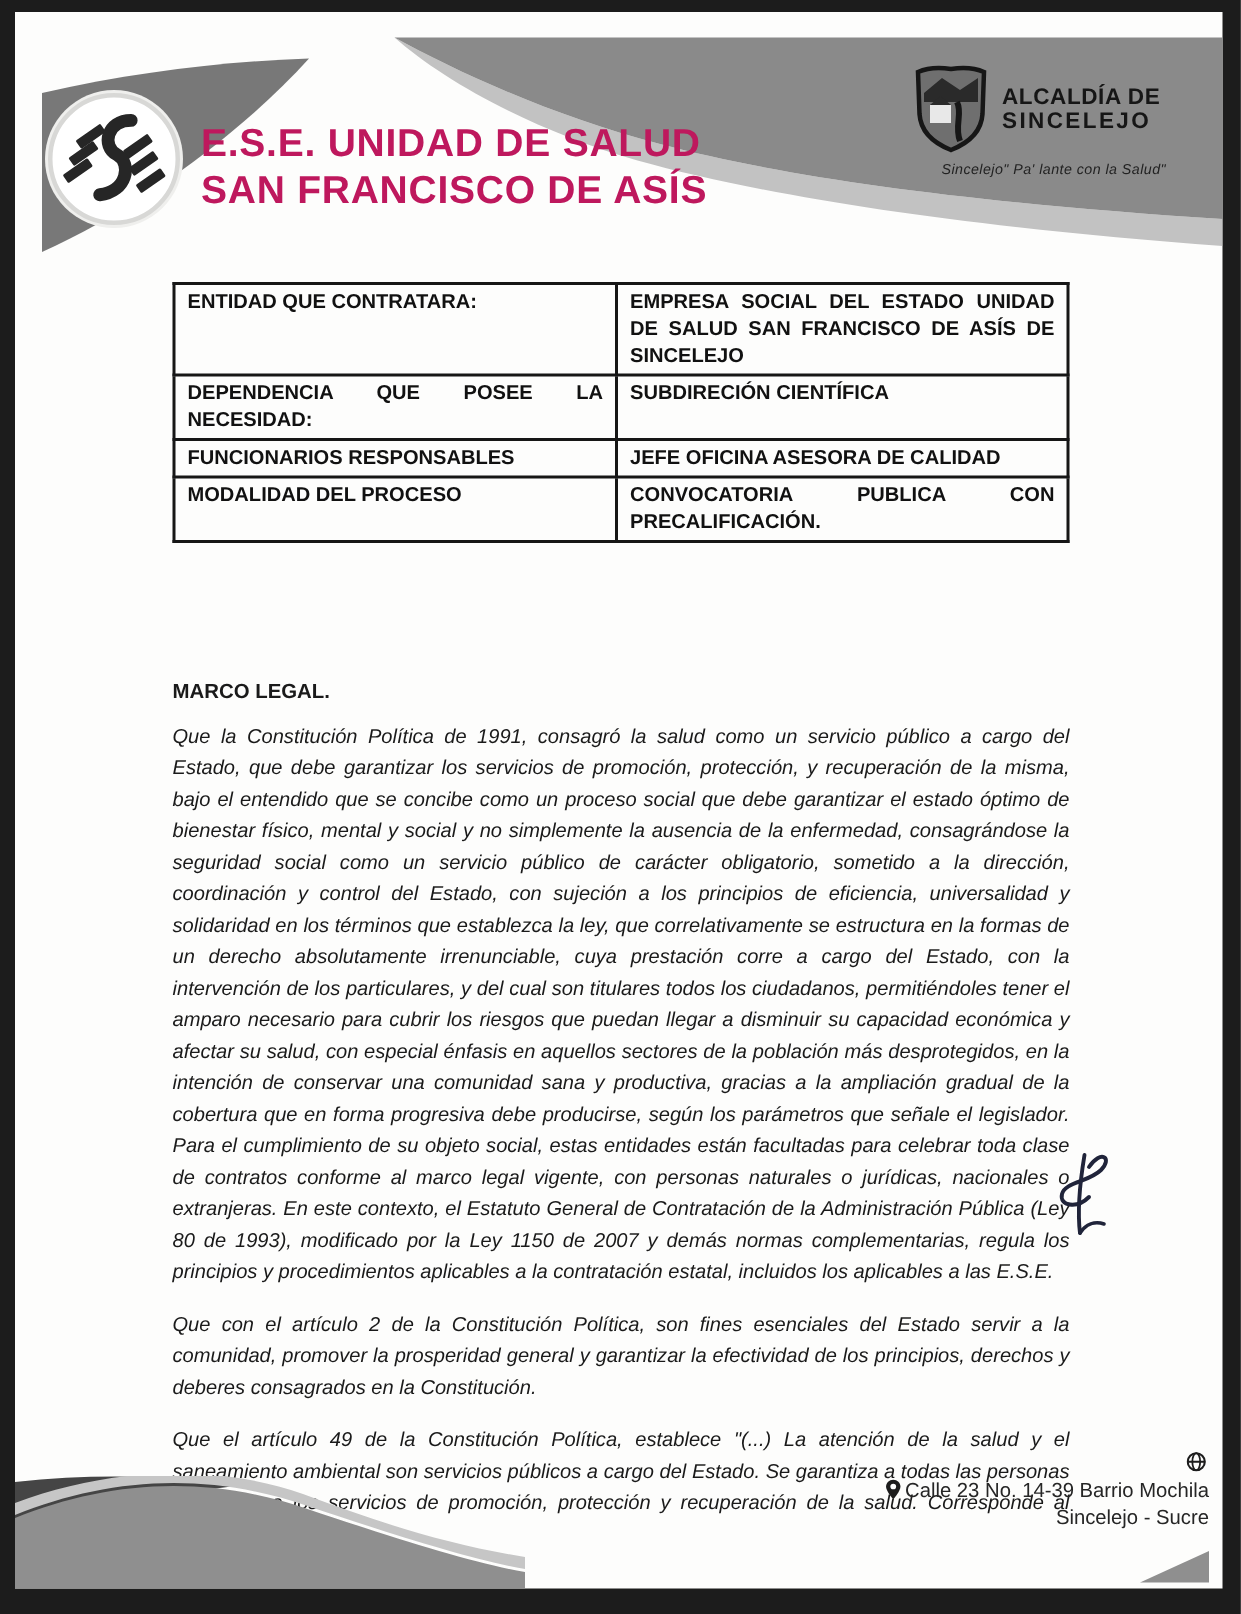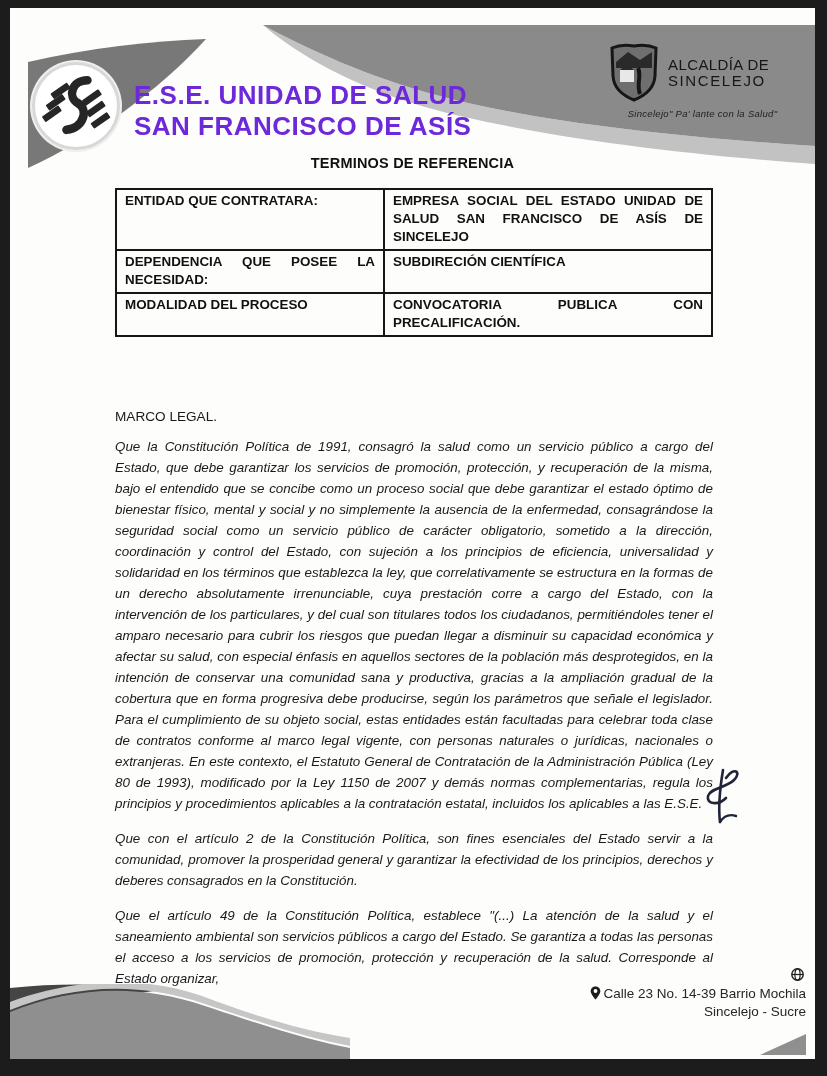--- a/index.html
+++ b/index.html
@@ -21,29 +21,29 @@
   .header-art { position: absolute; top: 0; left: 0; width: 805px; height: 170px; }
   .logo-circle {
     position: absolute; left: 22px; top: 54px;
     width: 88px; height: 88px; border-radius: 50%;
     background: #fff;
     border: 3px solid #d8d8d6;
     box-shadow: 0 0 0 2px #efefed;
   }
   .org-name {
     position: absolute; left: 124px; top: 72px;
-    color: #6d28d9; font-weight: bold;
+    color: #be185d; font-weight: bold;
     font-size: 26px; line-height: 31px; letter-spacing: 0.5px;
   }
   .alcaldia {
     position: absolute; left: 598px; top: 34px; width: 200px;
     color: #161616; text-align: left;
   }
   .alcaldia-row { display: flex; align-items: center; }
-  .alcaldia-text { font-weight: normal; font-size: 15px; line-height: 16px; letter-spacing: 0.4px; }
+  .alcaldia-text { font-weight: bold; font-size: 15px; line-height: 16px; letter-spacing: 0.4px; }
   .tagline {
     position: absolute; left: 585px; top: 100px; width: 215px;
     font-style: italic; font-size: 9.5px; color: #222; text-align: center;
     letter-spacing: 0.3px;
   }
   
   .doc-title {
     position: absolute; top: 147px; left: 0; width: 100%;
     text-align: center; font-weight: bold; font-size: 14.5px; color: #111;
     letter-spacing: 0.2px;
@@ -54,29 +54,29 @@
     width: 598px; border-collapse: collapse;
     font-size: 13.4px; font-weight: bold; color: #111;
   }
   .ref-table td {
     border: 2px solid #161616;
     padding: 2px 8px 3px 8px;
     vertical-align: top;
     line-height: 18px;
     text-align: justify;
   }
-  .ref-table td.c1 { width: 268px; }
+  .ref-table td.c1 { width: 295px; }
   .ref-table tr:nth-child(2) td.c2 { padding-bottom: 8px; }
   
   .body-text {
     position: absolute; left: 105px; top: 398px; width: 598px;
     font-size: 13.4px; color: #1a1a1a; line-height: 21px;
     text-align: justify;
   }
-  .section-heading { font-weight: normal; font-size: 13.6px; margin-bottom: 9px; }
+  .section-heading { font-weight: bold; font-size: 13.6px; margin-bottom: 9px; margin-top: 44px; }
   .body-text p { margin-bottom: 14px; font-style: italic; }
   
   .pen-mark { position: absolute; left: 688px; top: 756px; }
   
   .footer-hill { position: absolute; left: 0; top: 976px; }
   .footer-block {
     position: absolute; right: 9px; top: 958px; width: 520px;
     text-align: right; color: #262626; font-size: 13.5px; line-height: 18.5px;
   }
   .footer-nit { font-weight: bold; font-size: 14px; letter-spacing: 0.2px; }
@@ -129,31 +129,34 @@
           <path d="M30,26 C34,34 28,42 32,52" stroke="#161616" stroke-width="4" fill="none"></path>
         </svg>
         <div class="alcaldia-text" style="margin-left:8px;">
           <div>ALCALDÍA DE</div>
           <div style="letter-spacing:1.6px;">SINCELEJO</div>
         </div>
       </div>
     </div>
     <div class="tagline">Sincelejo" Pa' lante con la Salud"</div>
 
-    <div class="doc-title">TERMINOS DE REFERENCIA</div>
 
     <table class="ref-table">
       <tbody>
         <tr>
           <td class="c1">ENTIDAD QUE CONTRATARA:</td>
           <td class="c2">EMPRESA SOCIAL DEL ESTADO UNIDAD DE SALUD SAN FRANCISCO DE ASÍS DE SINCELEJO</td>
         </tr>
         <tr>
           <td class="c1">DEPENDENCIA QUE POSEE LA NECESIDAD:</td>
           <td class="c2">SUBDIRECIÓN CIENTÍFICA</td>
+        </tr>
+        <tr>
+          <td class="c1">FUNCIONARIOS RESPONSABLES</td>
+          <td class="c2">JEFE OFICINA ASESORA DE CALIDAD</td>
         </tr>
         <tr>
           <td class="c1">MODALIDAD DEL PROCESO</td>
           <td class="c2">CONVOCATORIA PUBLICA CON PRECALIFICACIÓN.</td>
         </tr>
       </tbody>
     </table>
 
     <div class="body-text">
       <div class="section-heading">MARCO LEGAL.</div>

